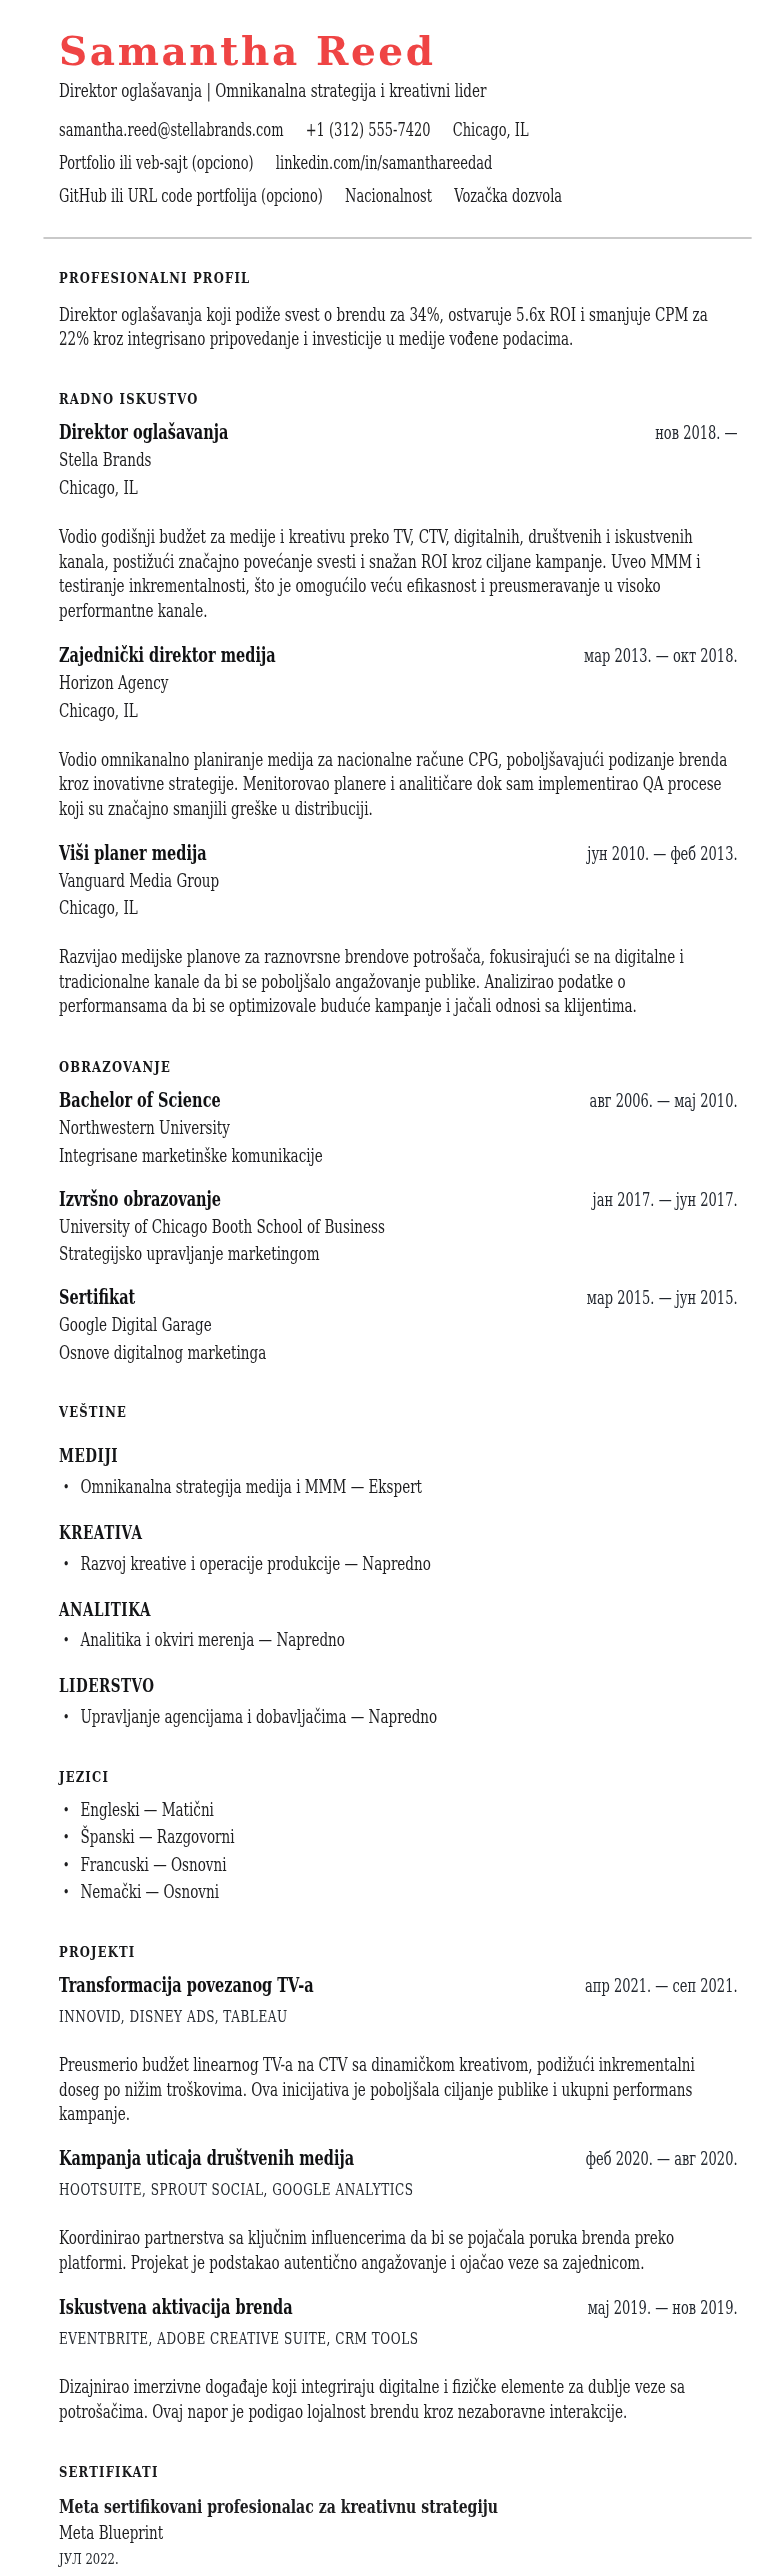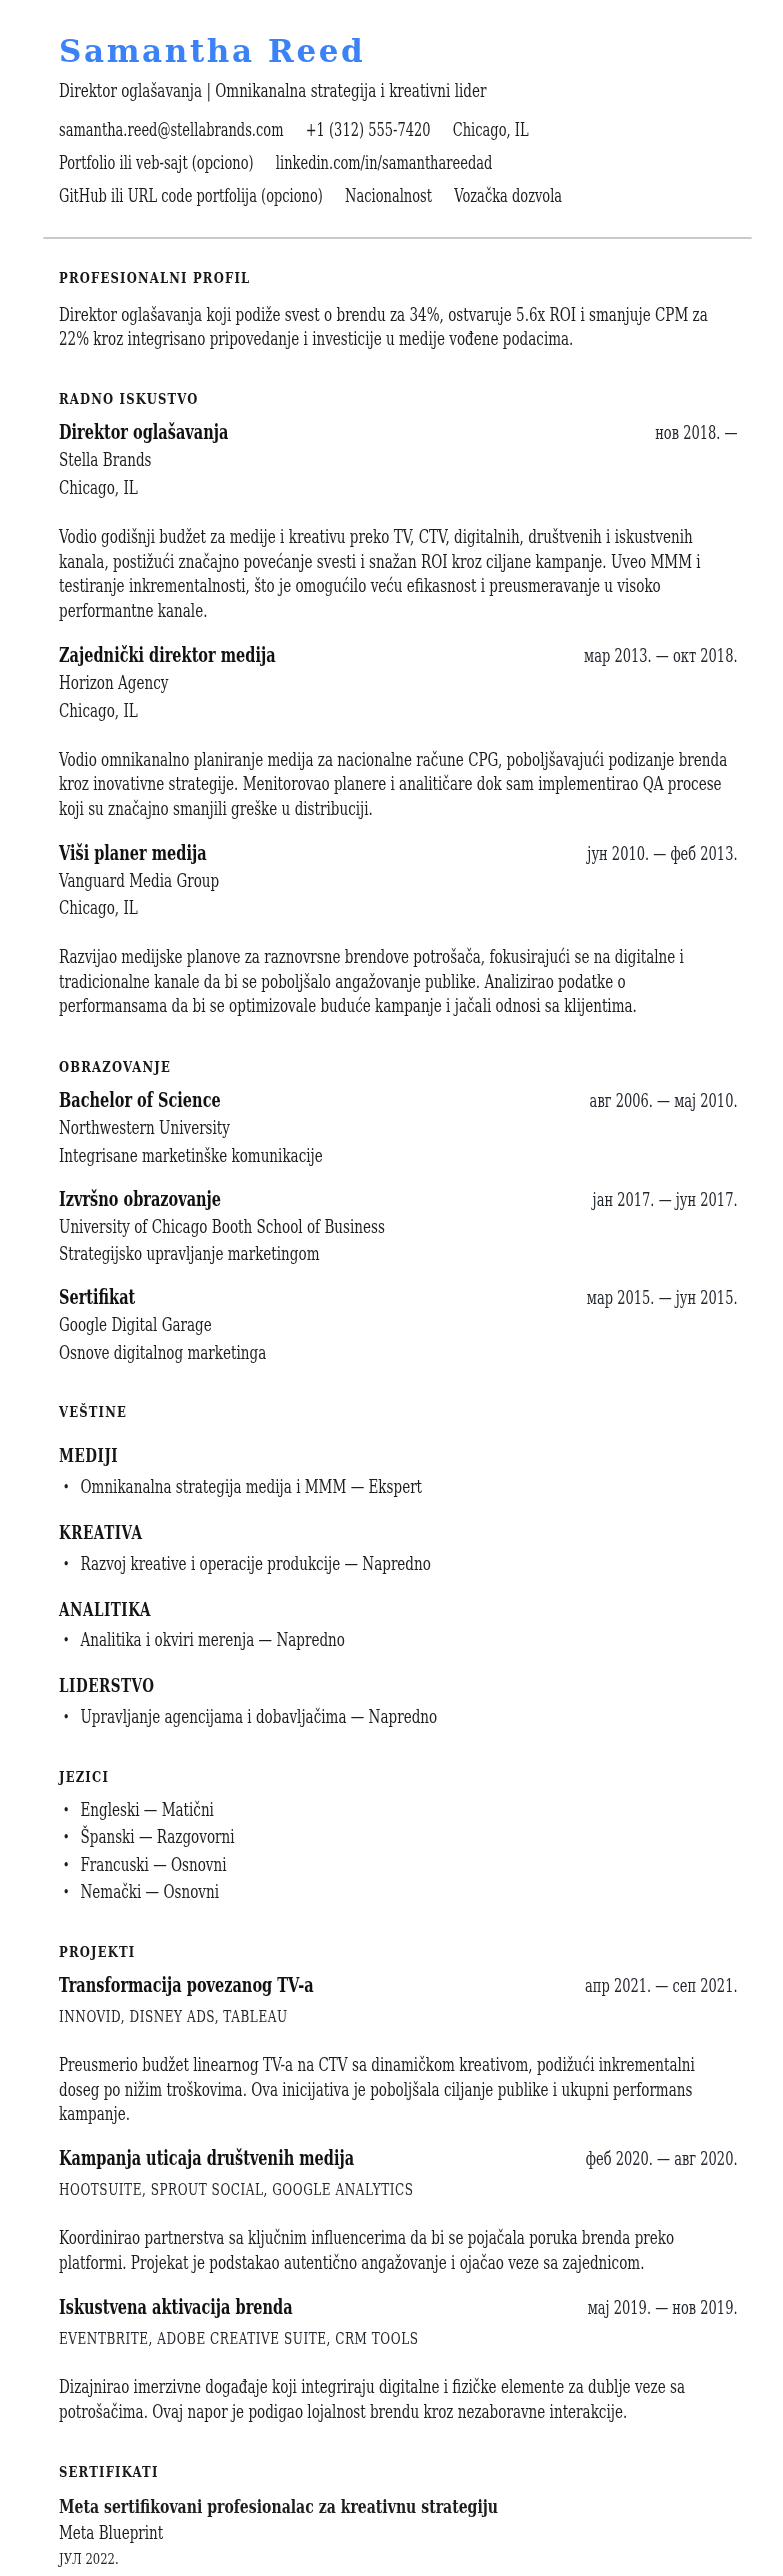--- a/index.html
+++ b/index.html
@@ -4,22 +4,22 @@
 <style>
   html,body { margin:0; padding:0; }
   body {
     width:784px; height:2576px; background:#ffffff; overflow:hidden;
     font-family:"DejaVu Serif", serif; color:#1d1d1f;
     -webkit-font-smoothing:antialiased;
   }
   .page { padding:33px 0 0 59px; }
 
   .name {
-    margin:0; font-size:31px; line-height:37px; font-weight:bold;
-    letter-spacing:2.6px; color:#3b82f6; white-space:nowrap;
+    margin:0; font-size:39px; line-height:37px; font-weight:bold;
+    letter-spacing:2.6px; color:#ef4444; white-space:nowrap;
   }
 
   
   .cx { width:917px; transform:scaleX(0.74); transform-origin:0 0; }
 
   .subtitle { font-size:18.3px; line-height:22px; margin-top:10.4px; }
 
   .contact-line { display:flex; gap:30px; font-size:17.6px; line-height:22px; }
   .contact-line.first { margin-top:17px; }
   .contact-line.rest  { margin-top:11px; }

